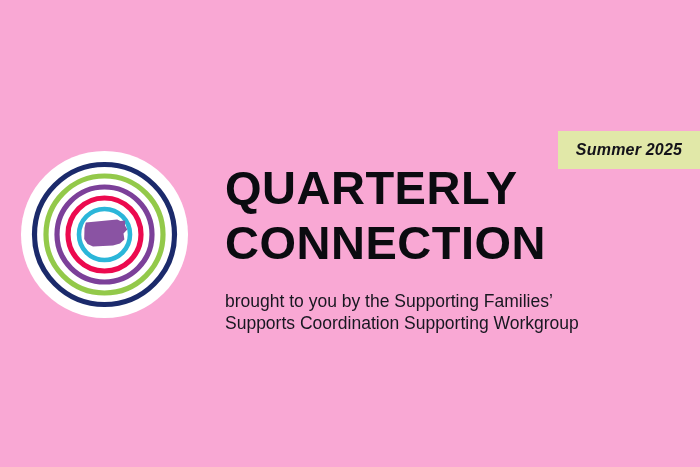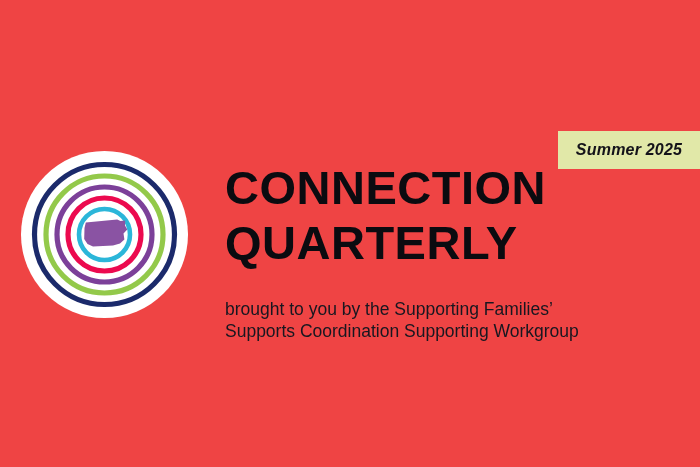--- a/index.html
+++ b/index.html
@@ -9,21 +9,21 @@
   body {
     width: 700px;
     height: 467px;
     overflow: hidden;
     font-family: "Liberation Sans", sans-serif;
   }
   #banner {
     position: relative;
     width: 700px;
     height: 467px;
-    background: #ef4444;
+    background: #f9a8d4;
     overflow: hidden;
   }
 
   
   #season-badge {
     position: absolute;
     left: 558px;
     top: 131px;
     width: 142px;
     height: 38px;
@@ -67,21 +67,21 @@
   .title-line {
     font-family: "Liberation Sans", sans-serif;
     font-weight: bold;
     font-size: 47px;
     line-height: 55px;
     letter-spacing: 0.5px;
     color: #0b0b10;
     white-space: nowrap;
   }
   #subtitle {
-    margin-top: 28px;
+    margin-top: 20px;
     font-family: "Liberation Sans", sans-serif;
     font-weight: normal;
     font-size: 17.5px;
     line-height: 22px;
     color: #171720;
     max-width: 420px;
   }
   .sub-line {
     display: block;
     white-space: nowrap;
@@ -106,21 +106,21 @@
       <circle cx="83.5" cy="83.5" r="25.5" fill="none" stroke="#2bb6d9" stroke-width="4.6"></circle>
       <g>
         <path d="M63.5 77.0 L64.8 71.6 L96.2 68.6 L99.5 70.0 L104.2 69.4 L104.0 74.4
                  L106.3 78.6 L102.5 82.4 L103.4 88.5 L99.0 92.6 L92.0 94.6 L72.0 95.4
                  L66.5 93.0 L63.2 88.0 Z" fill="#8a53a3"></path>
       </g>
     </svg>
   </div>
 
   <div id="masthead">
+    <div class="title-line">QUARTERLY</div>
     <div class="title-line">CONNECTION</div>
-    <div class="title-line">QUARTERLY</div>
     <div id="subtitle">
       <span class="sub-line">brought to you by the Supporting Families’</span>
       <span class="sub-line">Supports Coordination Supporting Workgroup</span>
     </div>
   </div>
 
 </div>
 
 </body></html>

